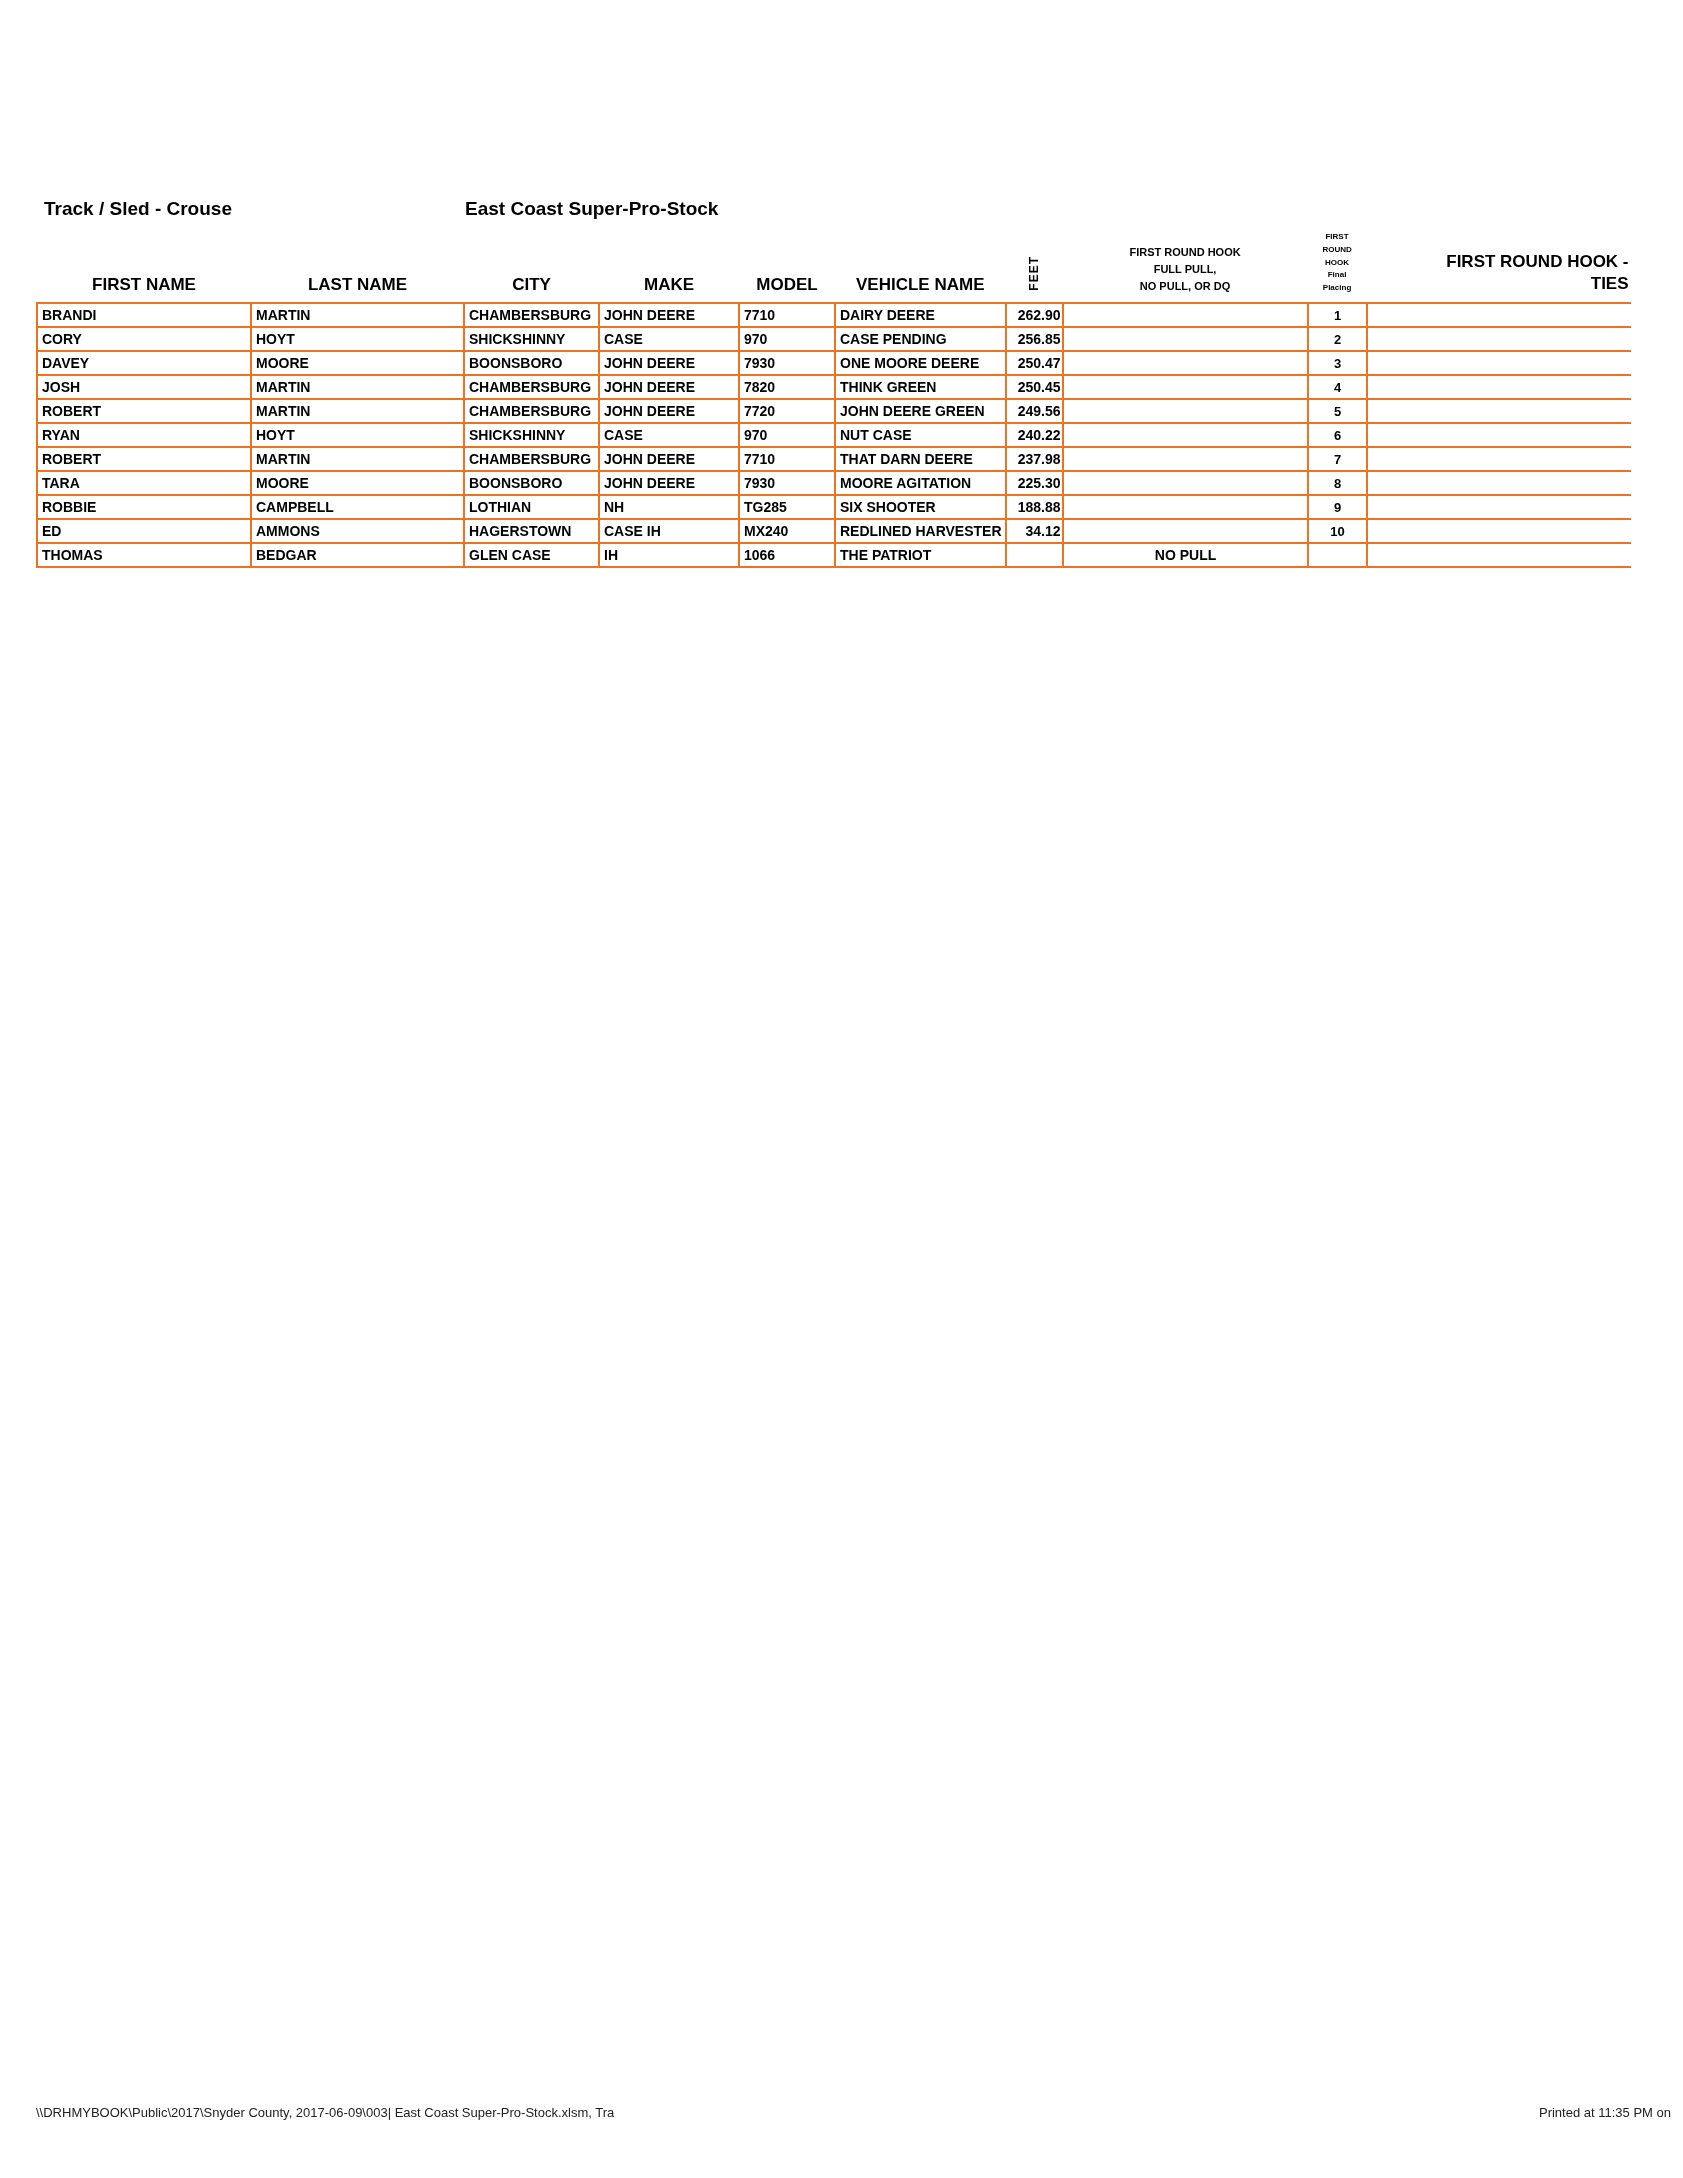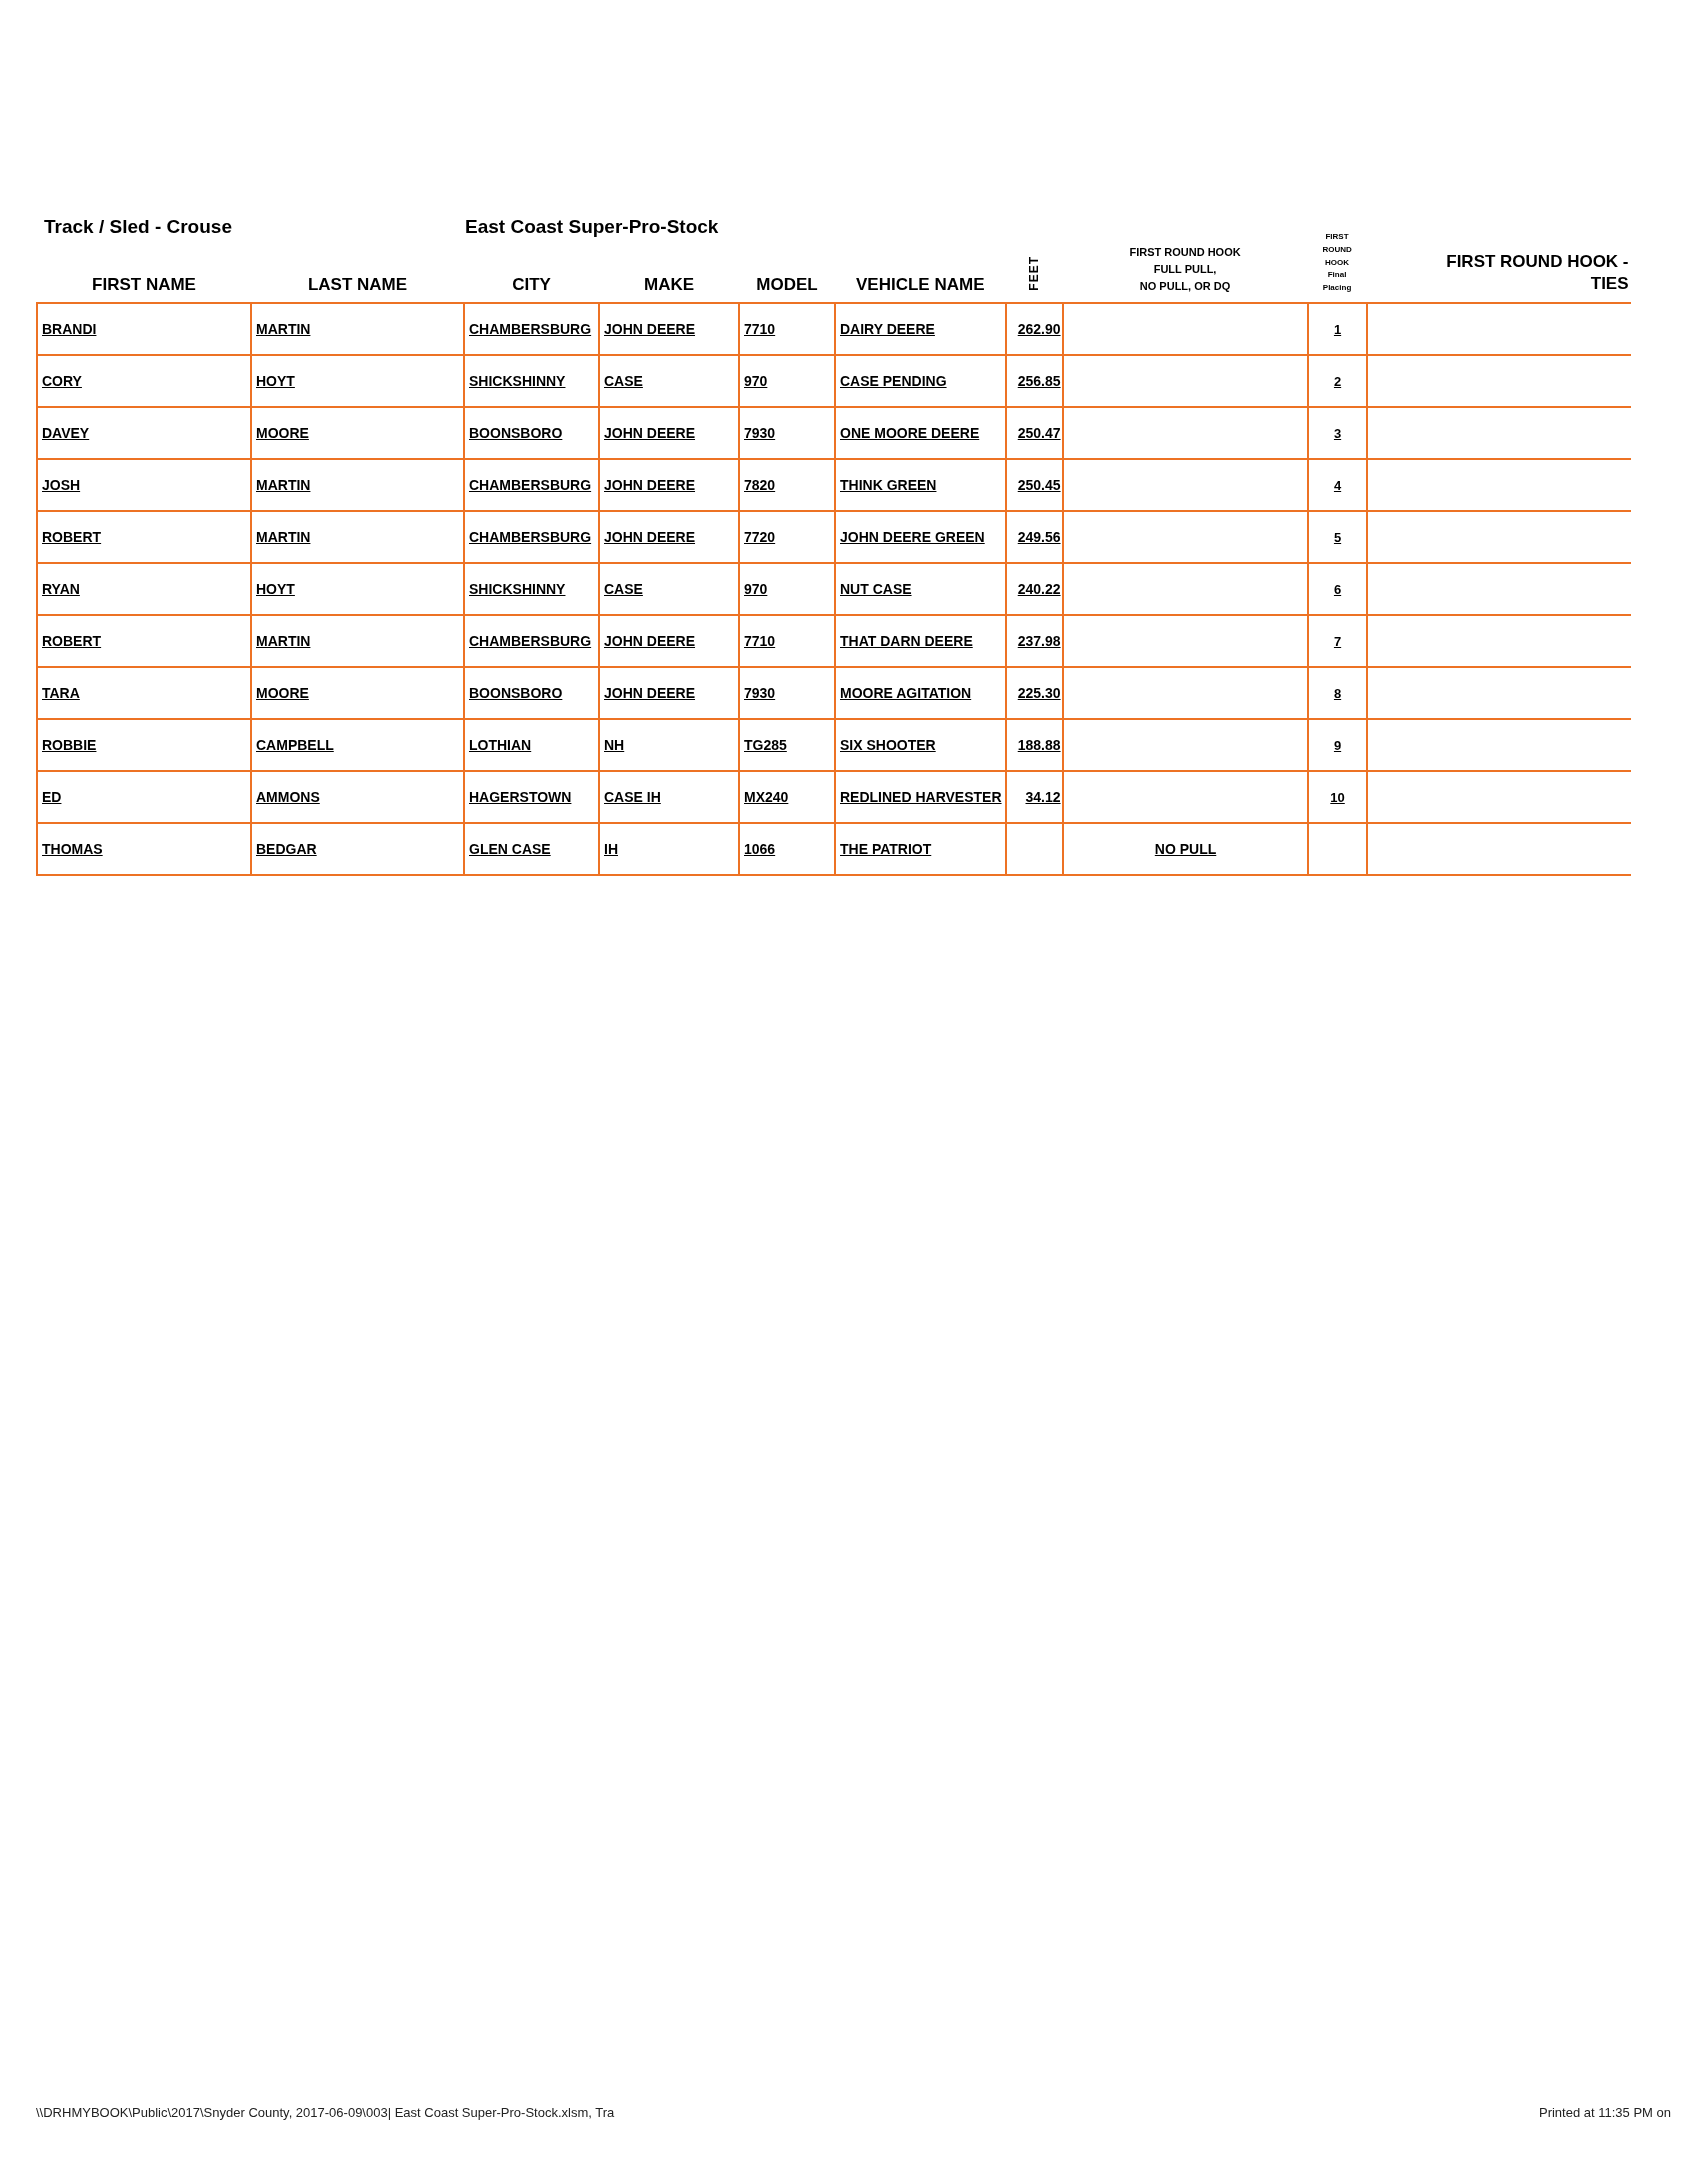--- a/index.html
+++ b/index.html
@@ -5,21 +5,21 @@
   * { margin:0; padding:0; box-sizing:border-box; }
   html,body { background:#ffffff; }
   body {
     width:1683px; height:2178px;
     position:relative;
     font-family:"Liberation Sans", sans-serif;
     color:#000;
     overflow:hidden;
   }
   .doc-title {
-    position:absolute; top:216px;
+    position:absolute; top:198px;
     font-weight:bold; font-size:19px;
     white-space:nowrap;
   }
   #track-title { left:44px; }
   #class-title { left:465px; }
 
   table#results {
     position:absolute; left:36px; top:228px;
     border-collapse:collapse; table-layout:fixed;
   }
@@ -33,21 +33,21 @@
   .h-placing  { font-size:8px;  line-height:1.6;  white-space:pre-line; }
   .h-ties     { font-size:17px; line-height:1.3;  white-space:pre-line;text-align:right; }
   .vtext {
     display:inline-block;
     writing-mode:vertical-rl;
     transform:rotate(180deg);
     font-size:12px; font-weight:bold;
     letter-spacing:1px;
   }
 
-  tbody tr { height:52px;text-decoration:underline; }
+  tbody tr { height:24px; }
   tbody td {
     border:2px solid #ED7224;
     font-weight:bold; font-size:14px;
     padding:0 3px 0 4px;
     white-space:nowrap; overflow:hidden;
     vertical-align:middle;
     background:#ffffff;
   }
   tbody td.col-feet      { text-align:right; padding-right:1px; }
   tbody td.col-full_pull { text-align:center; }

